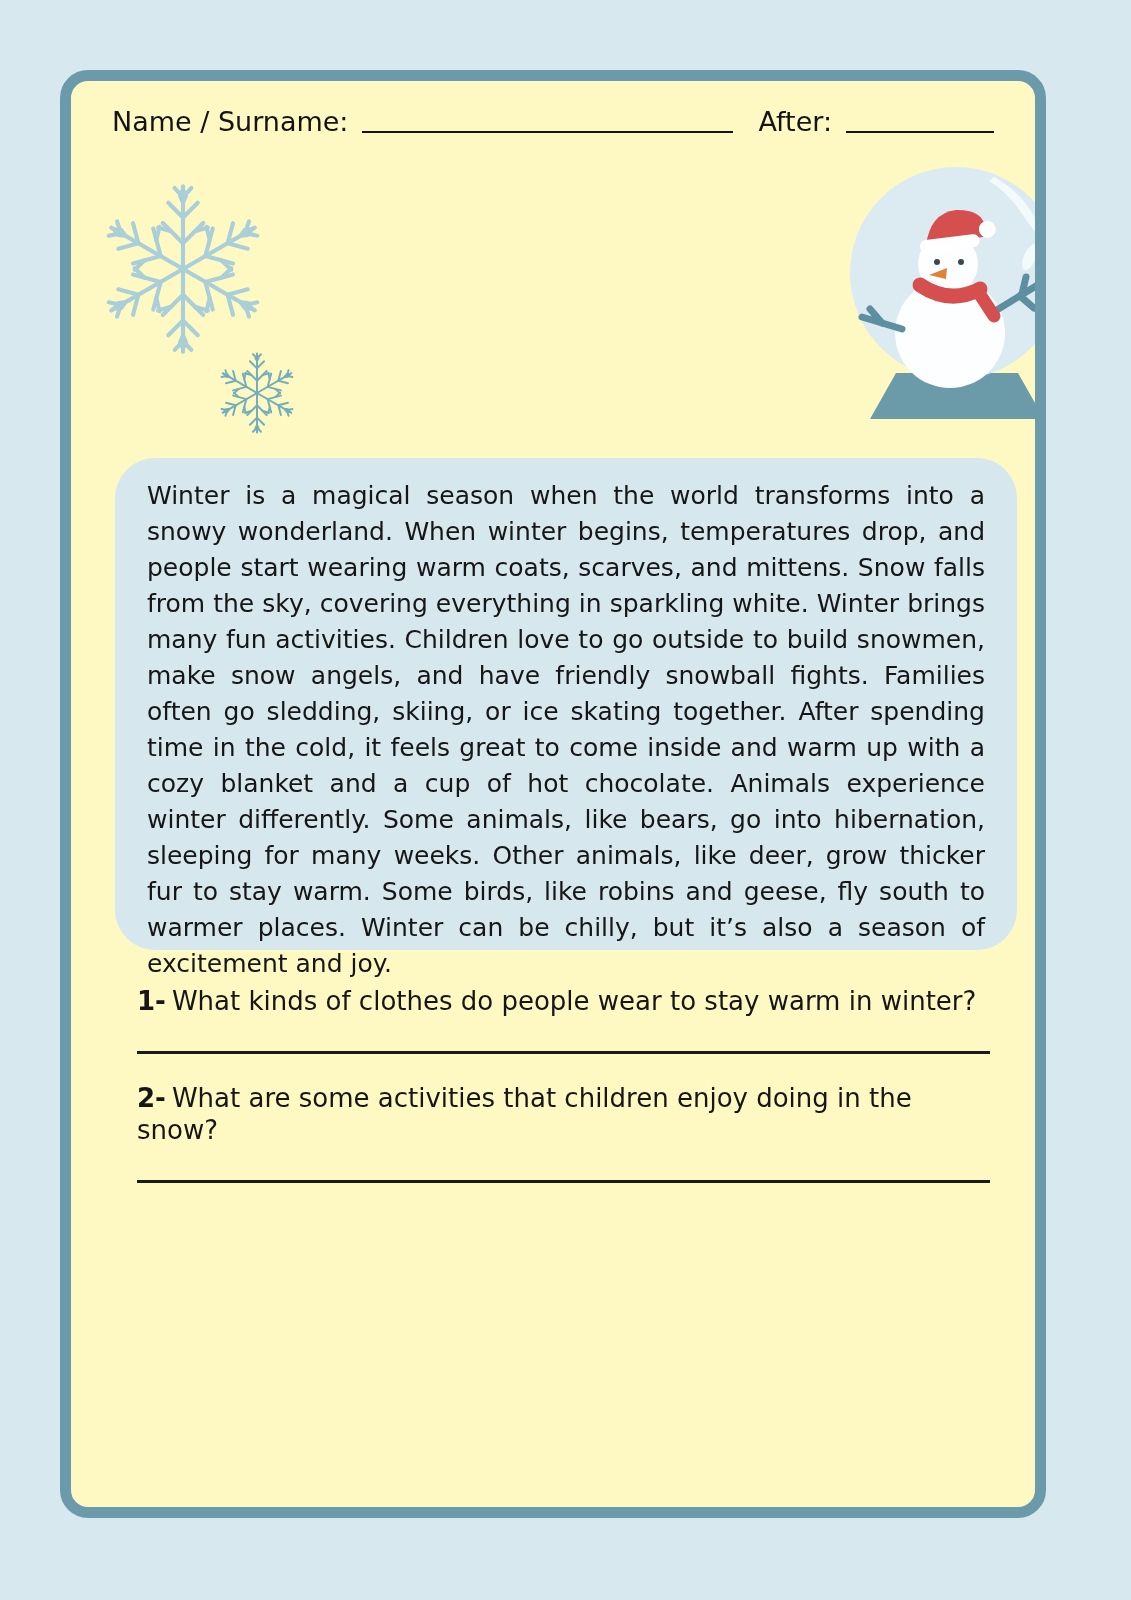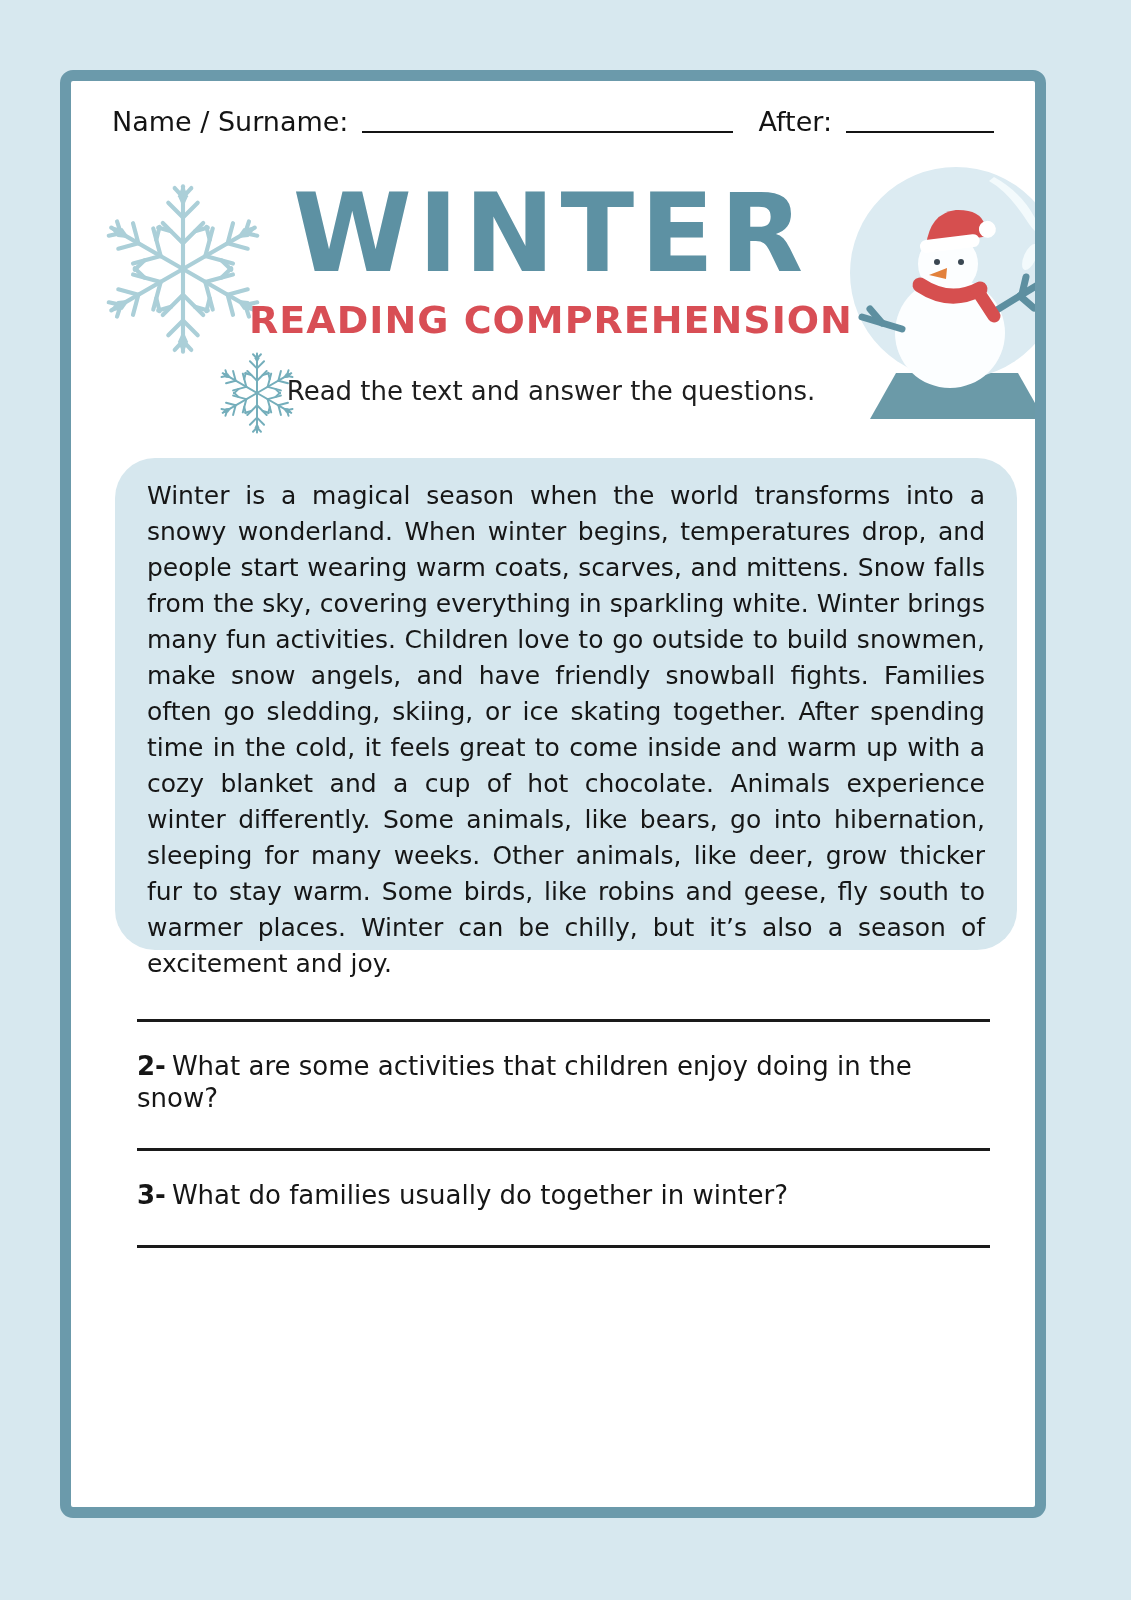--- a/index.html
+++ b/index.html
@@ -7,23 +7,23 @@
   body {
     background:#d7e8ef;
     font-family:"DejaVu Sans","Liberation Sans",sans-serif;
     color:#1b1b1b;
     position:relative;
     overflow:hidden;
   }
   .card {
     position:absolute; left:60px; top:70px;
     width:986px; height:1448px;
-    background:#ffffff;
+    background:#fef9c3;
     border:11px solid #6b9aab;
-    border-radius:13px;
+    border-radius:28px;
     overflow:hidden;
   }
   
   .name-row {
     position:absolute; left:41px; right:41px; top:22px;
     display:flex; align-items:flex-end;
     font-size:27px; color:#141414;
   }
   .name-row .lbl { white-space:nowrap; padding-bottom:2px; }
   .fill-line {
@@ -107,25 +107,20 @@
 
   <svg class="sf sf-small" viewBox="-100 -100 200 200">
     <use href="#sf-arm"></use>
     <use href="#sf-arm" transform="rotate(60)"></use>
     <use href="#sf-arm" transform="rotate(120)"></use>
     <use href="#sf-arm" transform="rotate(180)"></use>
     <use href="#sf-arm" transform="rotate(240)"></use>
     <use href="#sf-arm" transform="rotate(300)"></use>
   </svg>
 
-  <div class="title-block">
-    <div class="main-title">WINTER</div>
-    <div class="subtitle">READING COMPREHENSION</div>
-    <div class="instruction">Read the text and answer the questions.</div>
-  </div>
 
   <svg class="globe" viewBox="0 0 222 262">
     <polygon points="50,212 172,212 198,258 24,258" fill="#6b9aa8"></polygon>
     <circle cx="110" cy="112" r="106" fill="#dcebf2"></circle>
     <path d="M148,16 q36,20 48,58 q-7,-2 -13,-11 q-20,-32 -40,-43 z" fill="#f3fafc"></path>
     <ellipse cx="184" cy="96" rx="6" ry="14" transform="rotate(24 184 96)" fill="#f3fafc"></ellipse>
 
     <circle cx="104" cy="172" r="55" fill="#fcfeff"></circle>
     <circle cx="102" cy="103" r="30" fill="#fcfeff"></circle>
 
@@ -153,33 +148,30 @@
     <path d="M101,107 l-18,7 17,4 z" fill="#e2813c"></path>
   </svg>
 
   <div class="passage-box">
     <div class="passage-text">Winter is a magical season when the world transforms into a snowy wonderland. When winter begins, temperatures drop, and people start wearing warm coats, scarves, and mittens. Snow falls from the sky, covering everything in sparkling white. Winter brings many fun activities. Children love to go outside to build snowmen, make snow angels, and have friendly snowball fights. Families often go sledding, skiing, or ice skating together. After spending time in the cold, it feels great to come inside and warm up with a cozy blanket and a cup of hot chocolate. Animals experience winter differently. Some animals, like bears, go into hibernation, sleeping for many weeks. Other animals, like deer, grow thicker fur to stay warm. Some birds, like robins and geese, fly south to warmer places. Winter can be chilly, but it’s also a season of excitement and joy.</div>
   </div>
 
   <div class="questions">
 
     <div class="q-block">
+      <div class="q-text">
+        <span class="q-num">1-</span><span>What kinds of clothes do people wear to stay warm in winter?</span>
+      </div>
       <div class="answer-line"></div>
     </div>
 
     <div class="q-block">
       <div class="q-text">
         <span class="q-num">2-</span><span>What are some activities that children enjoy doing in the snow?</span>
       </div>
       <div class="answer-line"></div>
     </div>
 
-    <div class="q-block">
-      <div class="q-text">
-        <span class="q-num">3-</span><span>What do families usually do together in winter?</span>
-      </div>
-      <div class="answer-line"></div>
-    </div>
 
 
 
   </div>
 </div>
 
 </body></html>

